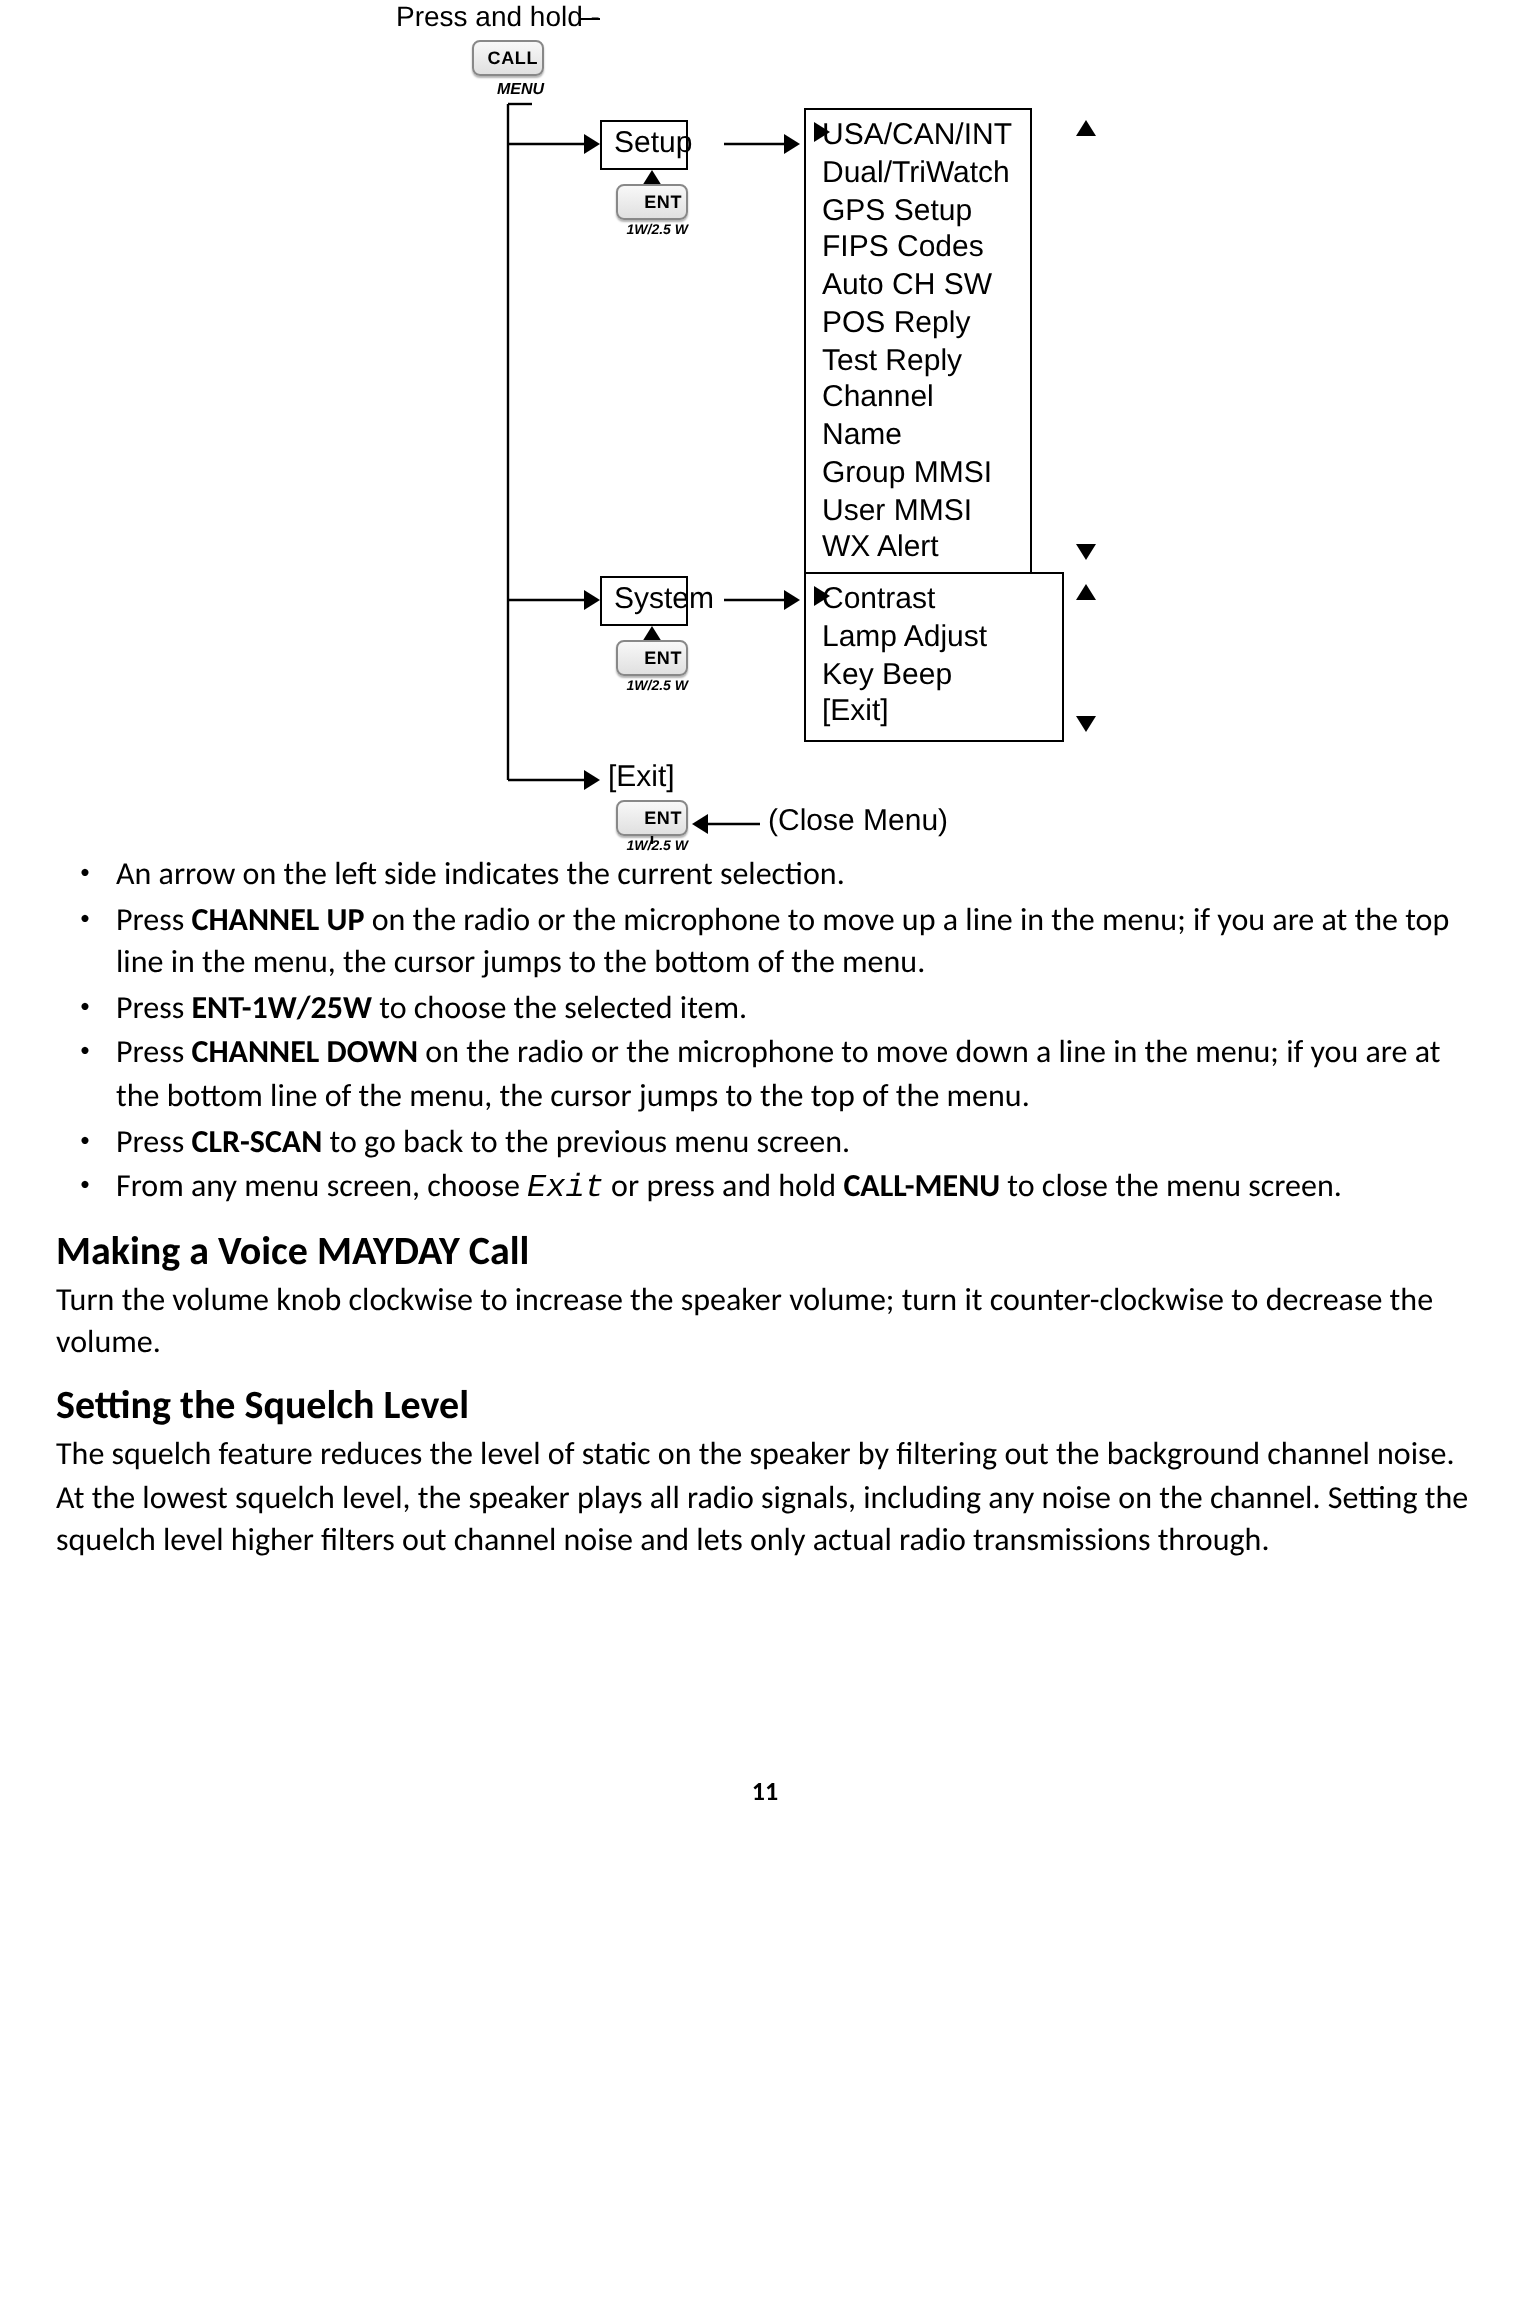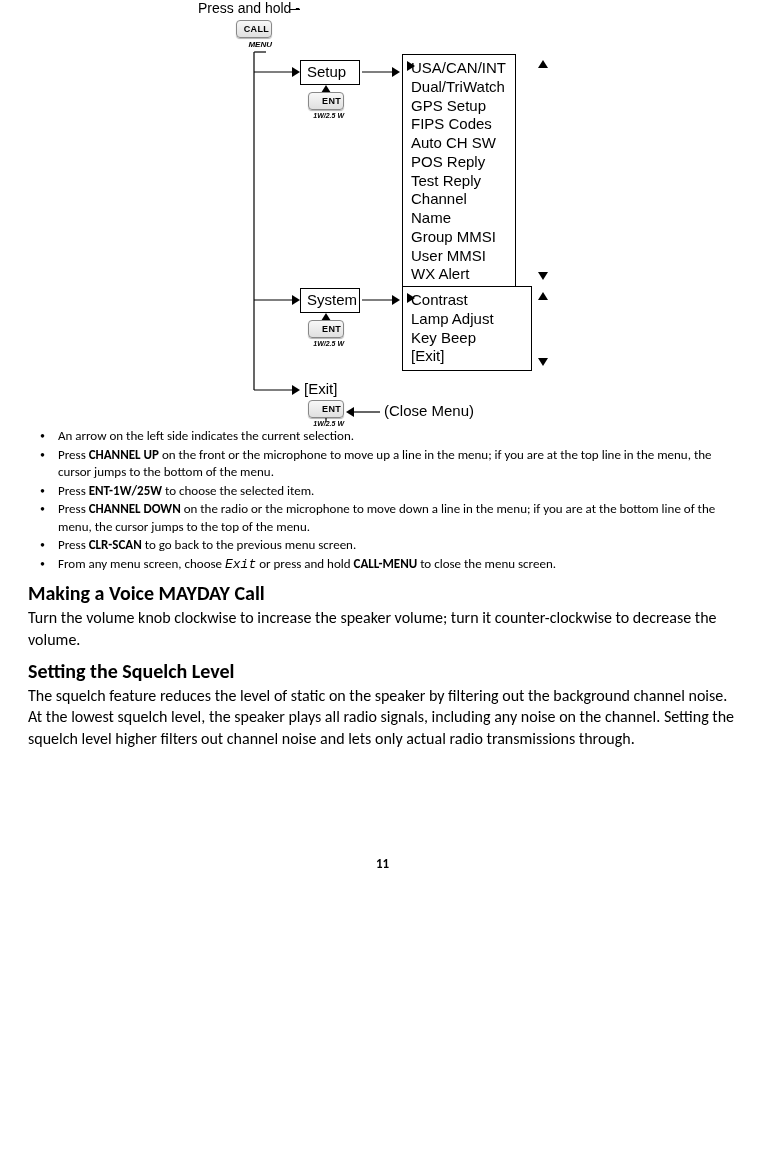--- a/index.html
+++ b/index.html
@@ -62,21 +62,21 @@
   }
   .menubox {
     position: absolute;
     border: 1px solid #000;
     padding: 4px 8px;
     font-size: 15px;
     line-height: 1.25;
     background: #fff;
   }
   .menubox.small {
-    width: 60px;
+    width: 44px;
     text-align: left;
     padding: 2px 6px;
   }
   .exit-label {
     position: absolute;
     font-size: 15px;
   }
   .close-label {
     position: absolute;
     font-size: 15px;
@@ -101,21 +101,21 @@
     font-weight: bold;
     margin: 6px 0 2px 0;
   }
   ul.bullets {
     margin: 2px 0 8px 0;
     padding-left: 22px;
     list-style: none;
   }
   ul.bullets li {
     position: relative;
-    font-size: 13px;
+    font-size: 16px;
     line-height: 1.35;
     margin-bottom: 1px;
     padding-left: 8px;
   }
   ul.bullets li::before {
     content: "•";
     position: absolute;
     left: -10px;
     top: 2px;
     font-size: 10px;
@@ -231,21 +231,21 @@
 
 </div>
 
 <div class="page">
 
   <ul class="bullets">
     <li>
       <span>An arrow on the left side indicates the current selection.</span>
     </li>
     <li>
-      <span>Press </span><span class="boldterm">CHANNEL UP</span><span> on the front or the microphone to move up a line in the menu; if you are at the top line in the menu, the cursor jumps to the bottom of the menu.</span>
+      <span>Press </span><span class="boldterm">CHANNEL UP</span><span> on the radio or the microphone to move up a line in the menu; if you are at the top line in the menu, the cursor jumps to the bottom of the menu.</span>
     </li>
     <li>
       <span>Press </span><span class="boldterm">ENT-1W/25W</span><span> to choose the selected item.</span>
     </li>
     <li>
       <span>Press </span><span class="boldterm">CHANNEL DOWN</span><span> on the radio or the microphone to move down a line in the menu; if you are at the bottom line of the menu, the cursor jumps to the top of the menu.</span>
     </li>
     <li>
       <span>Press </span><span class="boldterm">CLR-SCAN</span><span> to go back to the previous menu screen.</span>
     </li>

